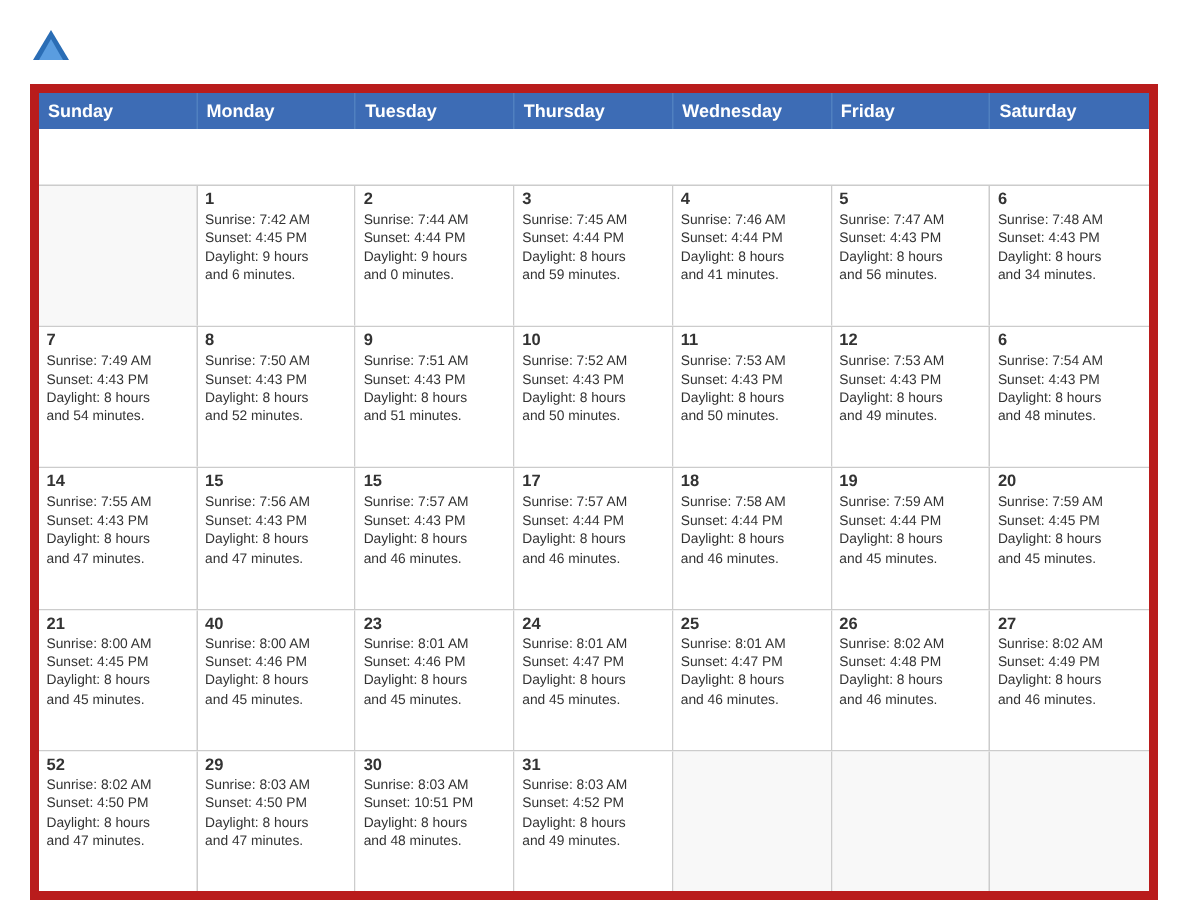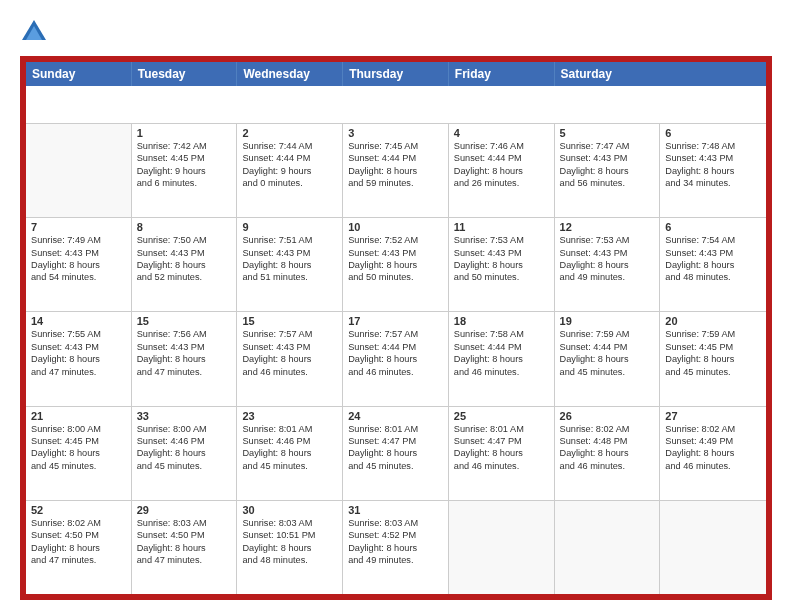--- a/index.html
+++ b/index.html
@@ -134,23 +134,24 @@
     </div>
     <div class="title-block">
       <div class="main-title"></div>
       <div class="subtitle"></div>
     </div>
   </div>
 
   <div class="calendar">
     <div class="cal-header-row">
     <div class="cal-header-cell">Sunday</div>
+        <div class="cal-header-cell">Monday</div>
         <div class="cal-header-cell">Tuesday</div>
+        <div class="cal-header-cell">Thursday</div>
         <div class="cal-header-cell">Wednesday</div>
-        <div class="cal-header-cell">Thursday</div>
         <div class="cal-header-cell">Friday</div>
         <div class="cal-header-cell">Saturday</div>
       </div>
     <div class="cal-body">
     <div class="cal-week">
           <div class="cal-cell empty"></div>
           <div class="cal-cell">
             <span class="day-num">1</span>
             <span class="cell-line">Sunrise: 7:42 AM</span>
             <span class="cell-line">Sunset: 4:45 PM</span>
@@ -169,21 +170,21 @@
             <span class="cell-line">Sunrise: 7:45 AM</span>
             <span class="cell-line">Sunset: 4:44 PM</span>
             <span class="cell-line">Daylight: 8 hours</span>
             <span class="cell-line">and 59 minutes.</span>
           </div>
           <div class="cal-cell">
             <span class="day-num">4</span>
             <span class="cell-line">Sunrise: 7:46 AM</span>
             <span class="cell-line">Sunset: 4:44 PM</span>
             <span class="cell-line">Daylight: 8 hours</span>
-            <span class="cell-line">and 26 minutes.</span>
+            <span class="cell-line">and 41 minutes.</span>
           </div>
           <div class="cal-cell">
             <span class="day-num">5</span>
             <span class="cell-line">Sunrise: 7:47 AM</span>
             <span class="cell-line">Sunset: 4:43 PM</span>
             <span class="cell-line">Daylight: 8 hours</span>
             <span class="cell-line">and 56 minutes.</span>
           </div>
           <div class="cal-cell">
             <span class="day-num">6</span>
@@ -297,21 +298,21 @@
         </div>
         <div class="cal-week">
           <div class="cal-cell">
             <span class="day-num">21</span>
             <span class="cell-line">Sunrise: 8:00 AM</span>
             <span class="cell-line">Sunset: 4:45 PM</span>
             <span class="cell-line">Daylight: 8 hours</span>
             <span class="cell-line">and 45 minutes.</span>
           </div>
           <div class="cal-cell">
-            <span class="day-num">33</span>
+            <span class="day-num">40</span>
             <span class="cell-line">Sunrise: 8:00 AM</span>
             <span class="cell-line">Sunset: 4:46 PM</span>
             <span class="cell-line">Daylight: 8 hours</span>
             <span class="cell-line">and 45 minutes.</span>
           </div>
           <div class="cal-cell">
             <span class="day-num">23</span>
             <span class="cell-line">Sunrise: 8:01 AM</span>
             <span class="cell-line">Sunset: 4:46 PM</span>
             <span class="cell-line">Daylight: 8 hours</span>

